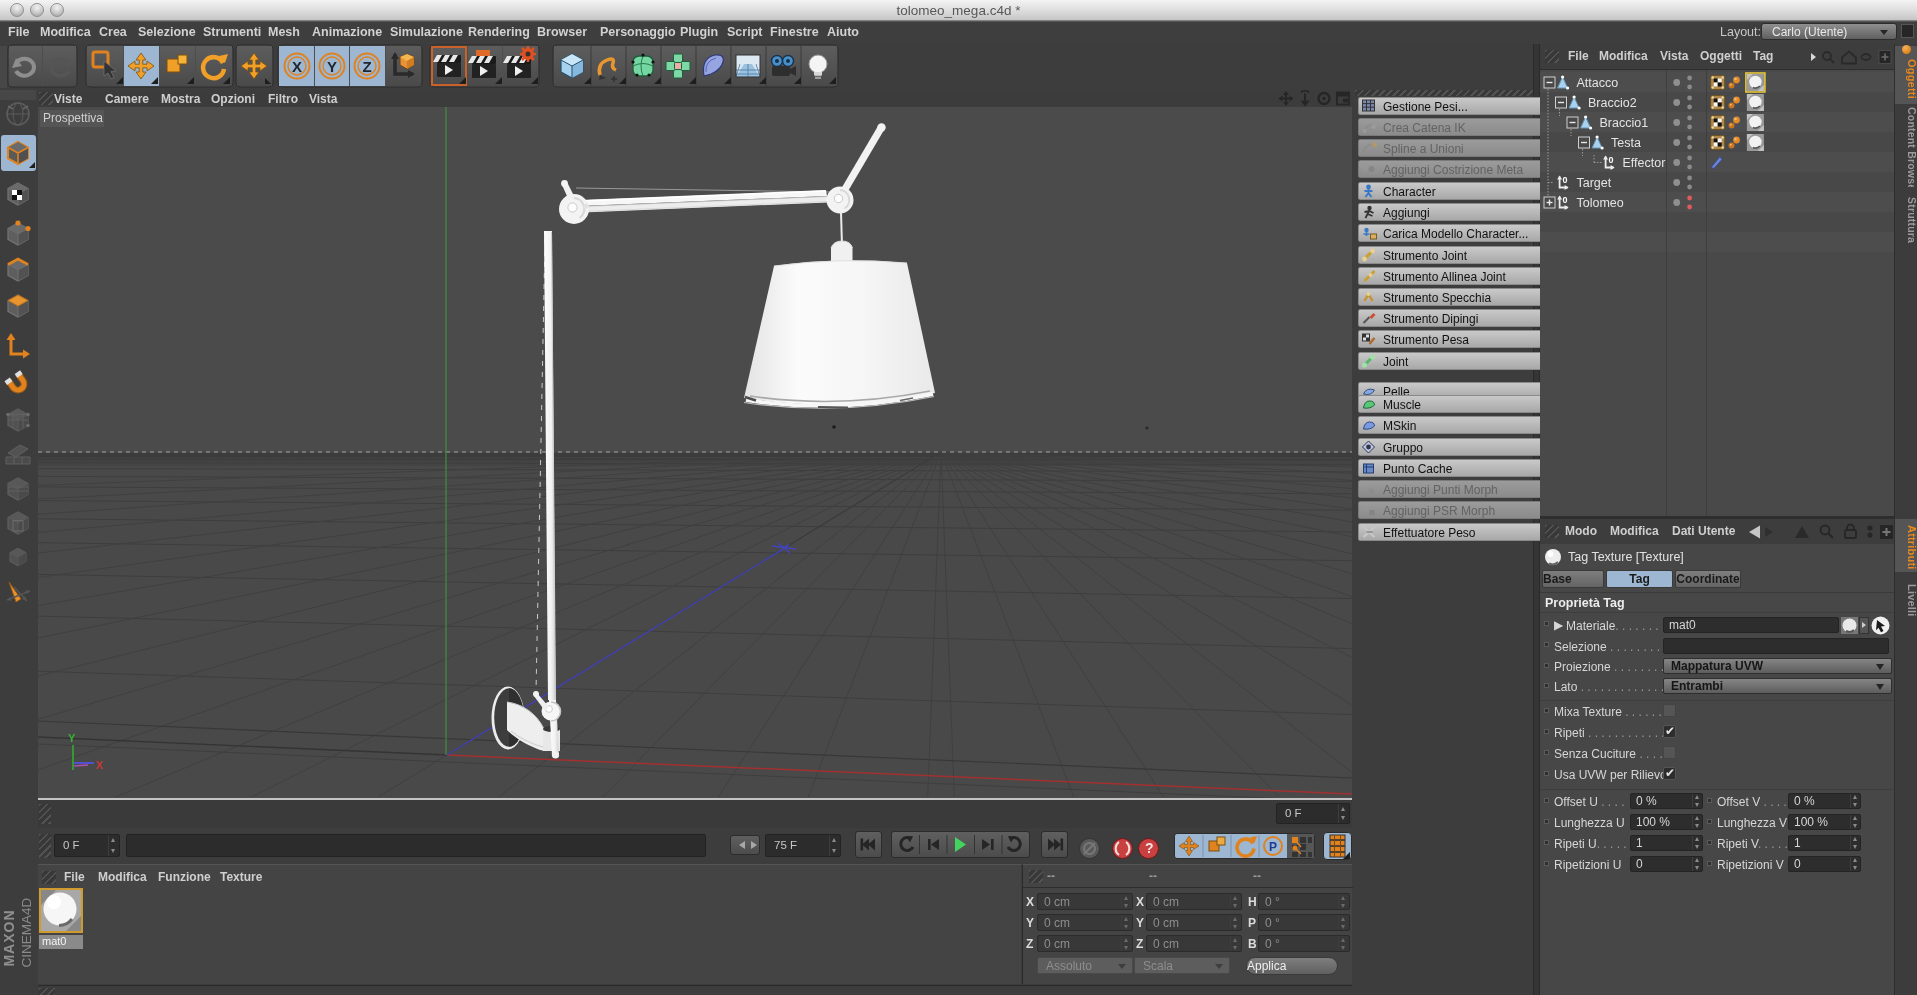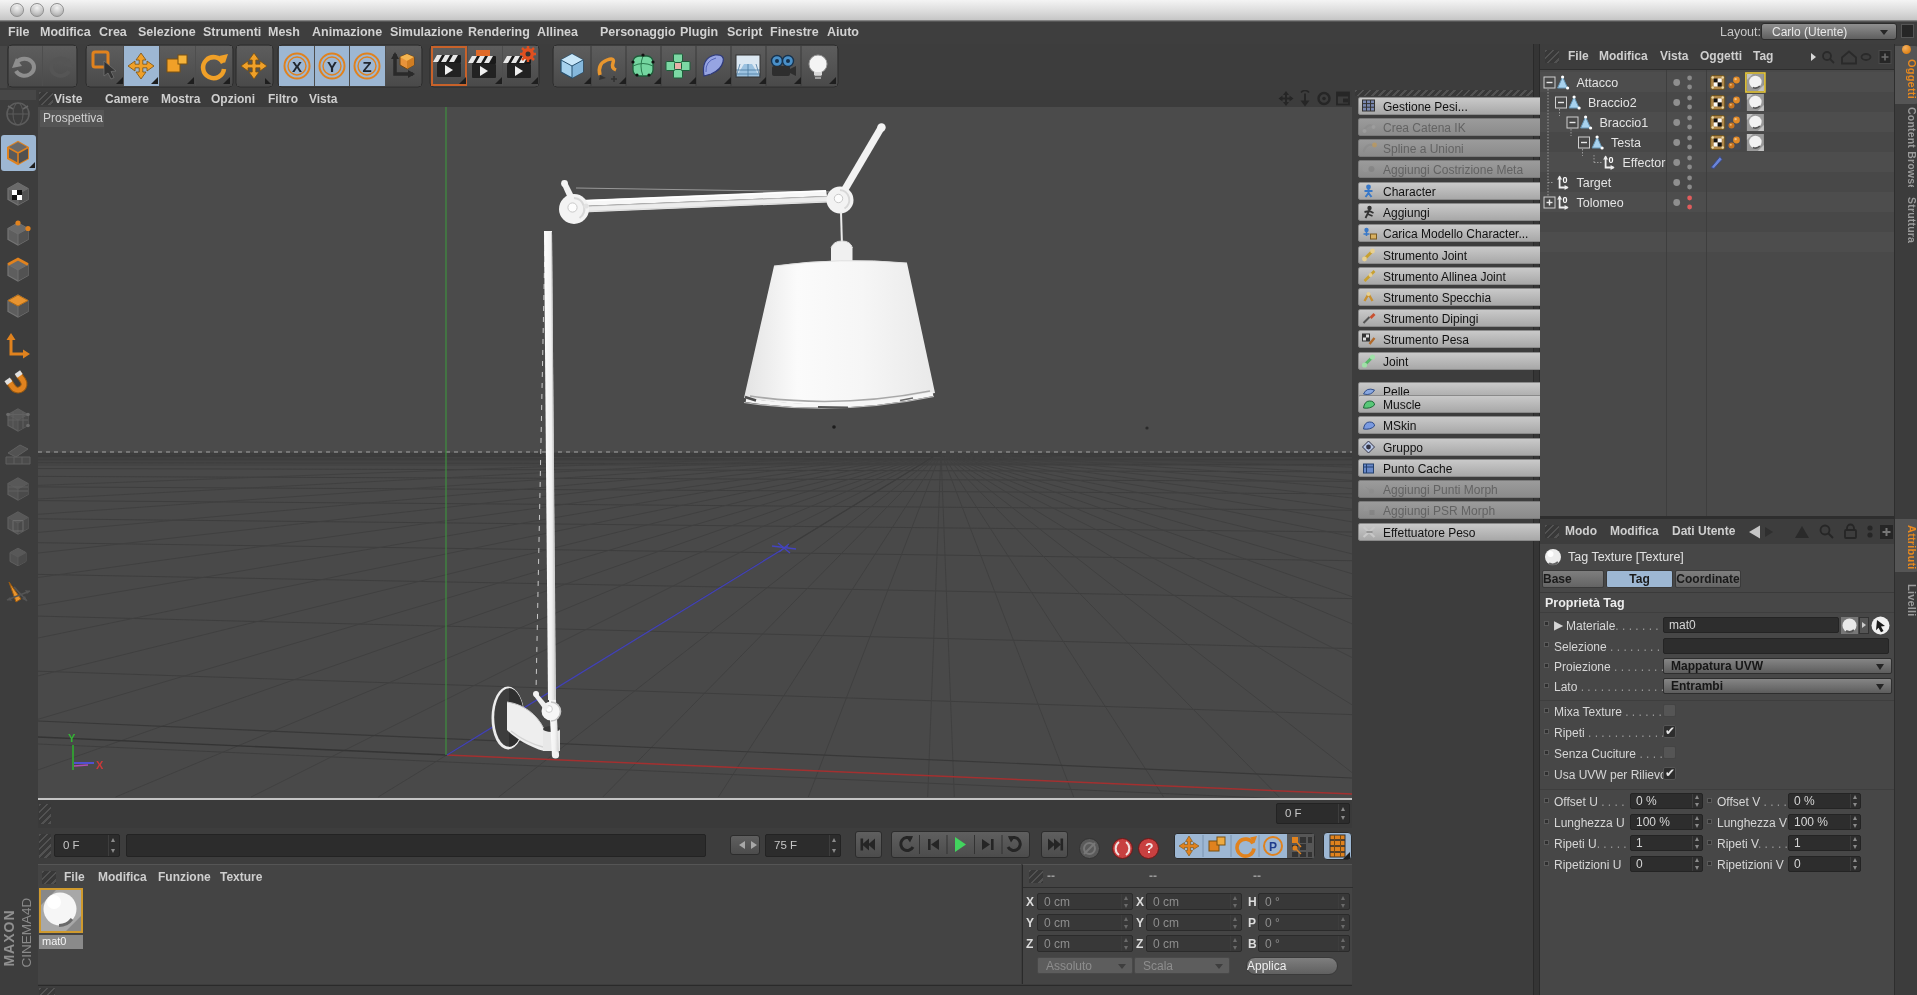--- a/index.html
+++ b/index.html
@@ -78,32 +78,33 @@
 .chk{position:absolute;width:13px;height:13px;background:#2d2d2d;border:1px solid #555;border-radius:2px}
 .chk.off{background:#555;border-color:#444}
 .chk.on:after{content:"\2714";position:absolute;left:1px;top:-2px;color:#e6e6e6;font-size:12px}
 </style></head><body>
 <div id="win">
 
 <div id="titlebar" class="abs"></div>
 <div class="abs tlight" style="left:10px"></div>
 <div class="abs tlight" style="left:30px"></div>
 <div class="abs tlight" style="left:50px"></div>
+<div id="wtitle" class="abs">tolomeo_mega.c4d *</div>
 
 <div id="menubar" class="abs"></div>
 <span class="mi" style="left:8px">File</span>
 <span class="mi" style="left:40px">Modifica</span>
 <span class="mi" style="left:99px">Crea</span>
 <span class="mi" style="left:138px">Selezione</span>
 <span class="mi" style="left:203px">Strumenti</span>
 <span class="mi" style="left:268px">Mesh</span>
 <span class="mi" style="left:312px">Animazione</span>
 <span class="mi" style="left:390px">Simulazione</span>
 <span class="mi" style="left:468px">Rendering</span>
-<span class="mi" style="left:537px">Allinea</span>
+<span class="mi" style="left:537px">Browser</span>
 <span class="mi" style="left:600px">Personaggio</span>
 <span class="mi" style="left:680px">Plugin</span>
 <span class="mi" style="left:727px">Script</span>
 <span class="mi" style="left:770px">Finestre</span>
 <span class="mi" style="left:827px">Aiuto</span>
 <div id="layoutlbl" class="abs">Layout:</div>
 <div id="layoutdd" class="abs">Carlo (Utente)</div>
 <div id="layico" class="abs"></div>
 
 <div id="toolbar" class="abs">

